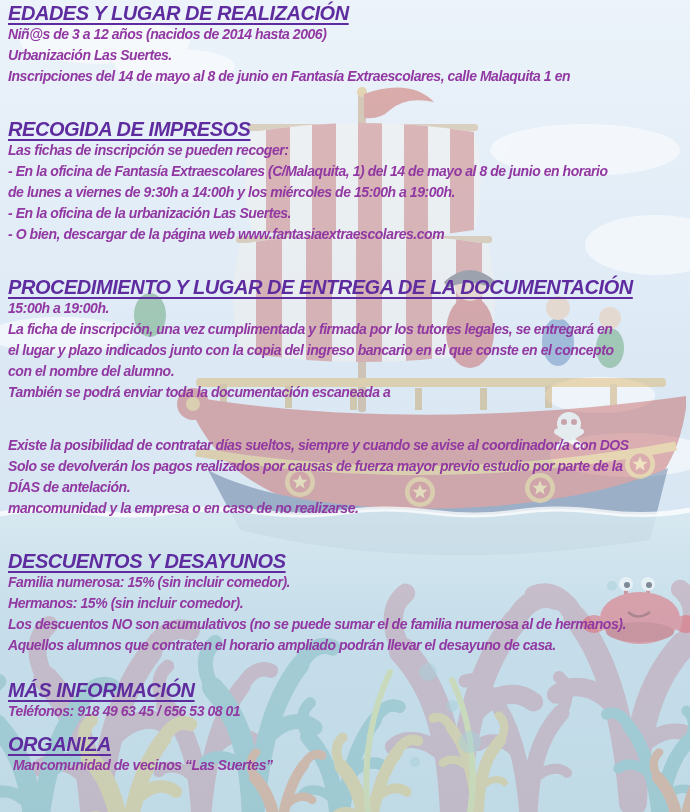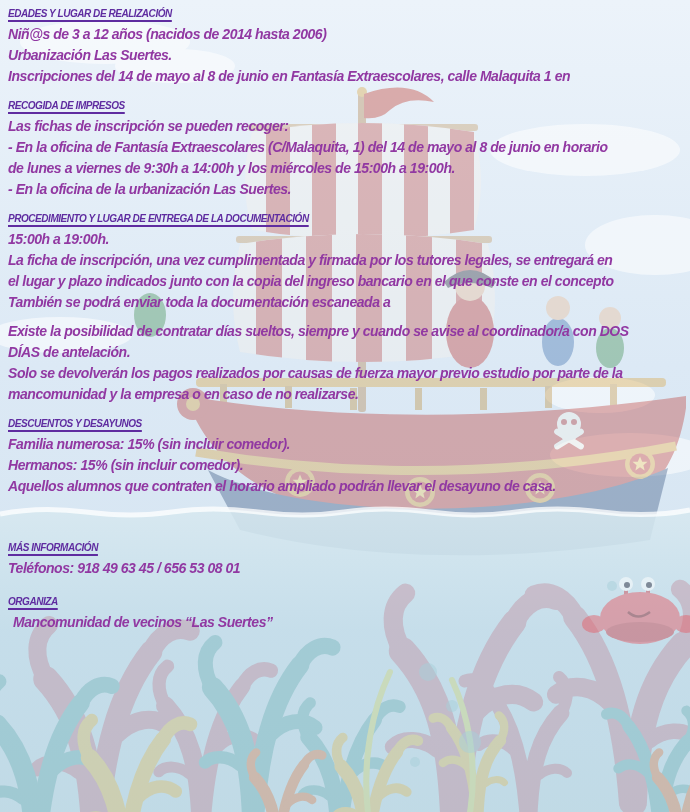--- a/index.html
+++ b/index.html
@@ -17,26 +17,26 @@
     position: absolute; inset: 0;
     z-index: 0;
   }
   .content {
     position: absolute; inset: 0;
     z-index: 1;
     padding: 3px 0 0 8px;
     box-sizing: border-box;
   }
   .sec { margin: 0; }
-  .sec + .sec { margin-top: 8px; }
-  .sec.gap-lg { margin-top: 40px; }
+  .sec + .sec { margin-top: 32px; }
+  .sec.gap-lg { margin-top: 24px; }
   .sec.gap-sm { margin-top: 12px; }
   .sec h2 {
     margin: 0;
-    font-size: 10px;
+    font-size: 20px;
     line-height: 21px;
     font-weight: bold;
     font-style: italic;
     letter-spacing: -0.45px;
     color: #5f2ca0;
     text-decoration: underline;
     text-decoration-thickness: 1.5px;
     text-underline-offset: 3px;
   }
   .ln {
@@ -255,41 +255,44 @@
       <div class="ln">Urbanización Las Suertes.</div>
       <div class="ln">Inscripciones del 14 de mayo al 8 de junio en Fantasía Extraescolares, calle Malaquita 1 en</div>
     </section>
 
     <section class="sec">
       <h2>RECOGIDA DE IMPRESOS</h2>
       <div class="ln">Las fichas de inscripción se pueden recoger:</div>
       <div class="ln">- En la oficina de Fantasía Extraescolares (C/Malaquita, 1) del 14 de mayo al 8 de junio en horario</div>
       <div class="ln">de lunes a viernes de 9:30h a 14:00h y los miércoles de 15:00h a 19:00h.</div>
       <div class="ln">- En la oficina de la urbanización Las Suertes.</div>
+      <div class="ln">- O bien, descargar de la página web www.fantasiaextraescolares.com</div>
     </section>
 
     <section class="sec">
       <h2>PROCEDIMIENTO Y LUGAR DE ENTREGA DE LA DOCUMENTACIÓN</h2>
       <div class="ln">15:00h a 19:00h.</div>
       <div class="ln">La ficha de inscripción, una vez cumplimentada y firmada por los tutores legales, se entregará en</div>
       <div class="ln">el lugar y plazo indicados junto con la copia del ingreso bancario en el que conste en el concepto</div>
+      <div class="ln">con el nombre del alumno.</div>
       <div class="ln">También se podrá enviar toda la documentación escaneada a</div>
     </section>
 
     <section class="sec">
       <div class="ln">Existe la posibilidad de contratar días sueltos, siempre y cuando se avise al coordinador/a con DOS</div>
+      <div class="ln">Solo se devolverán los pagos realizados por causas de fuerza mayor previo estudio por parte de la</div>
       <div class="ln">DÍAS de antelación.</div>
-      <div class="ln">Solo se devolverán los pagos realizados por causas de fuerza mayor previo estudio por parte de la</div>
       <div class="ln">mancomunidad y la empresa o en caso de no realizarse.</div>
     </section>
 
     <section class="sec">
       <h2>DESCUENTOS Y DESAYUNOS</h2>
       <div class="ln">Familia numerosa: 15% (sin incluir comedor).</div>
       <div class="ln">Hermanos: 15% (sin incluir comedor).</div>
+      <div class="ln">Los descuentos NO son acumulativos (no se puede sumar el de familia numerosa al de hermanos).</div>
       <div class="ln">Aquellos alumnos que contraten el horario ampliado podrán llevar el desayuno de casa.</div>
     </section>
 
     <section class="sec gap-lg">
       <h2>MÁS INFORMACIÓN</h2>
       <div class="ln">Teléfonos: 918 49 63 45 / 656 53 08 01</div>
     </section>
 
     <section class="sec gap-sm">
       <h2>ORGANIZA</h2>

